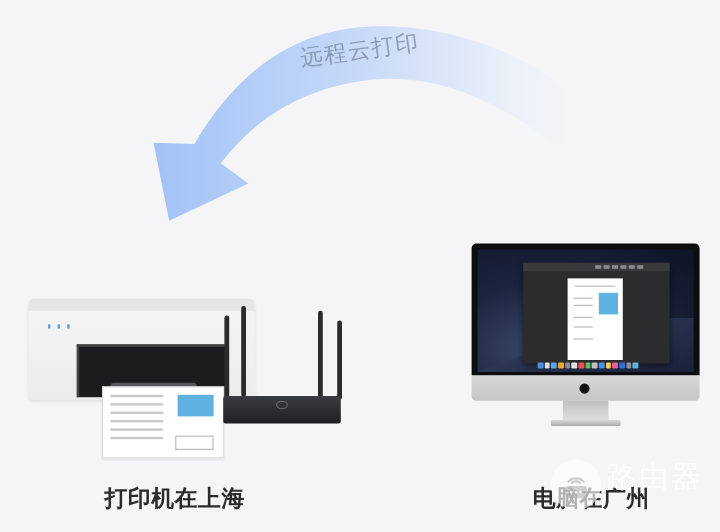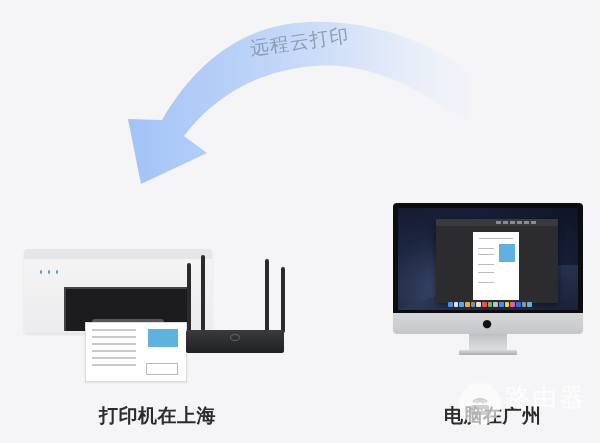--- a/index.html
+++ b/index.html
@@ -103,21 +103,21 @@
   .imac-base {
     position: absolute; left: 66px; top: 147px; width: 58px; height: 5px;
     background: linear-gradient(#d9dadc, #a9aaac); border-radius: 1px;
   }
 
   
   .caption {
     position: absolute; top: 403px; font-size: 19px; font-weight: bold;
     color: #2b2b2b; letter-spacing: 0.5px; white-space: nowrap;
   }
-  .caption.left { left: 99px; }
+  .caption.left { left: 87px; }
   .caption.right { left: 444px; }
 
   
   .watermark { position: absolute; left: 459px; top: 383px; width: 140px; height: 45px; opacity: 0.85; }
   .wm-circle {
     position: absolute; left: 0; top: 0; width: 42px; height: 42px; border-radius: 50%;
     background: rgba(255,255,255,0.75);
   }
   .wm-icon { position: absolute; left: 9px; top: 8px; }
   .wm-title {

